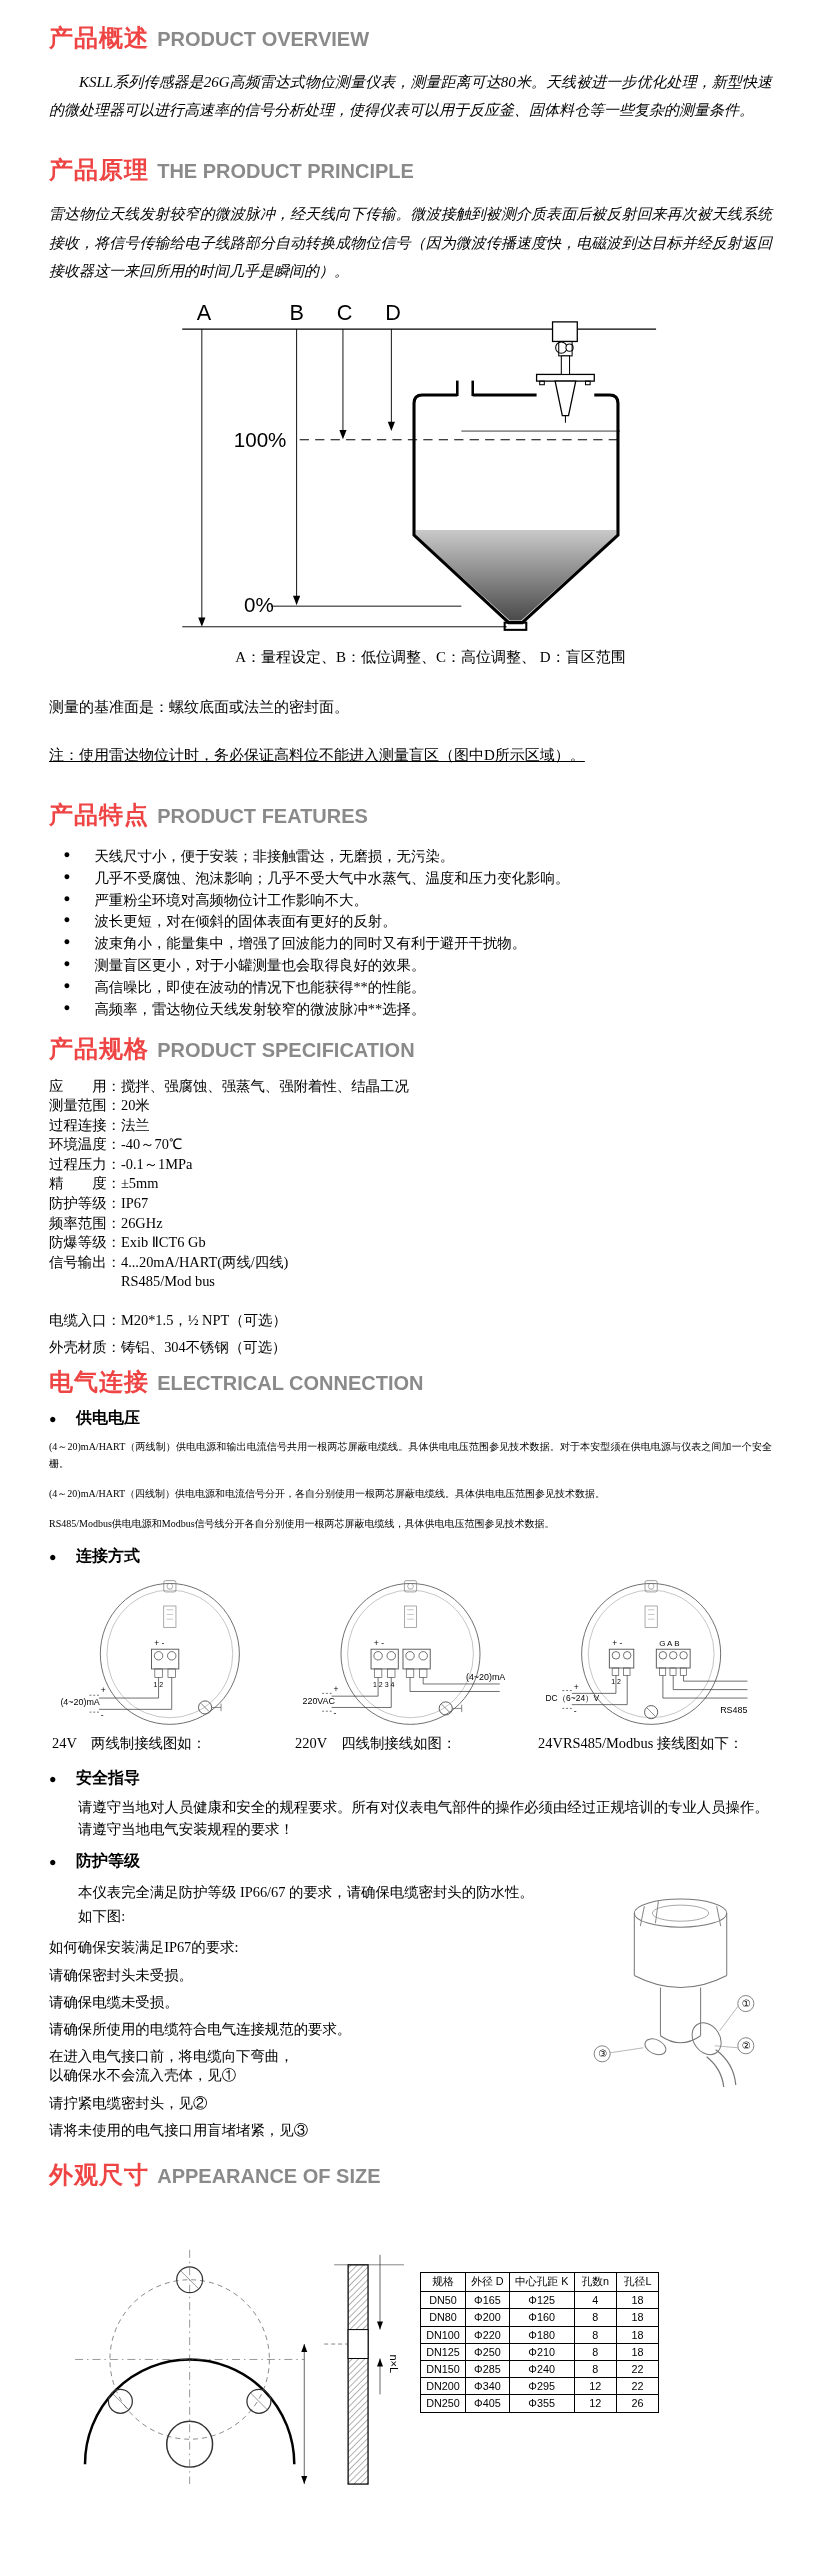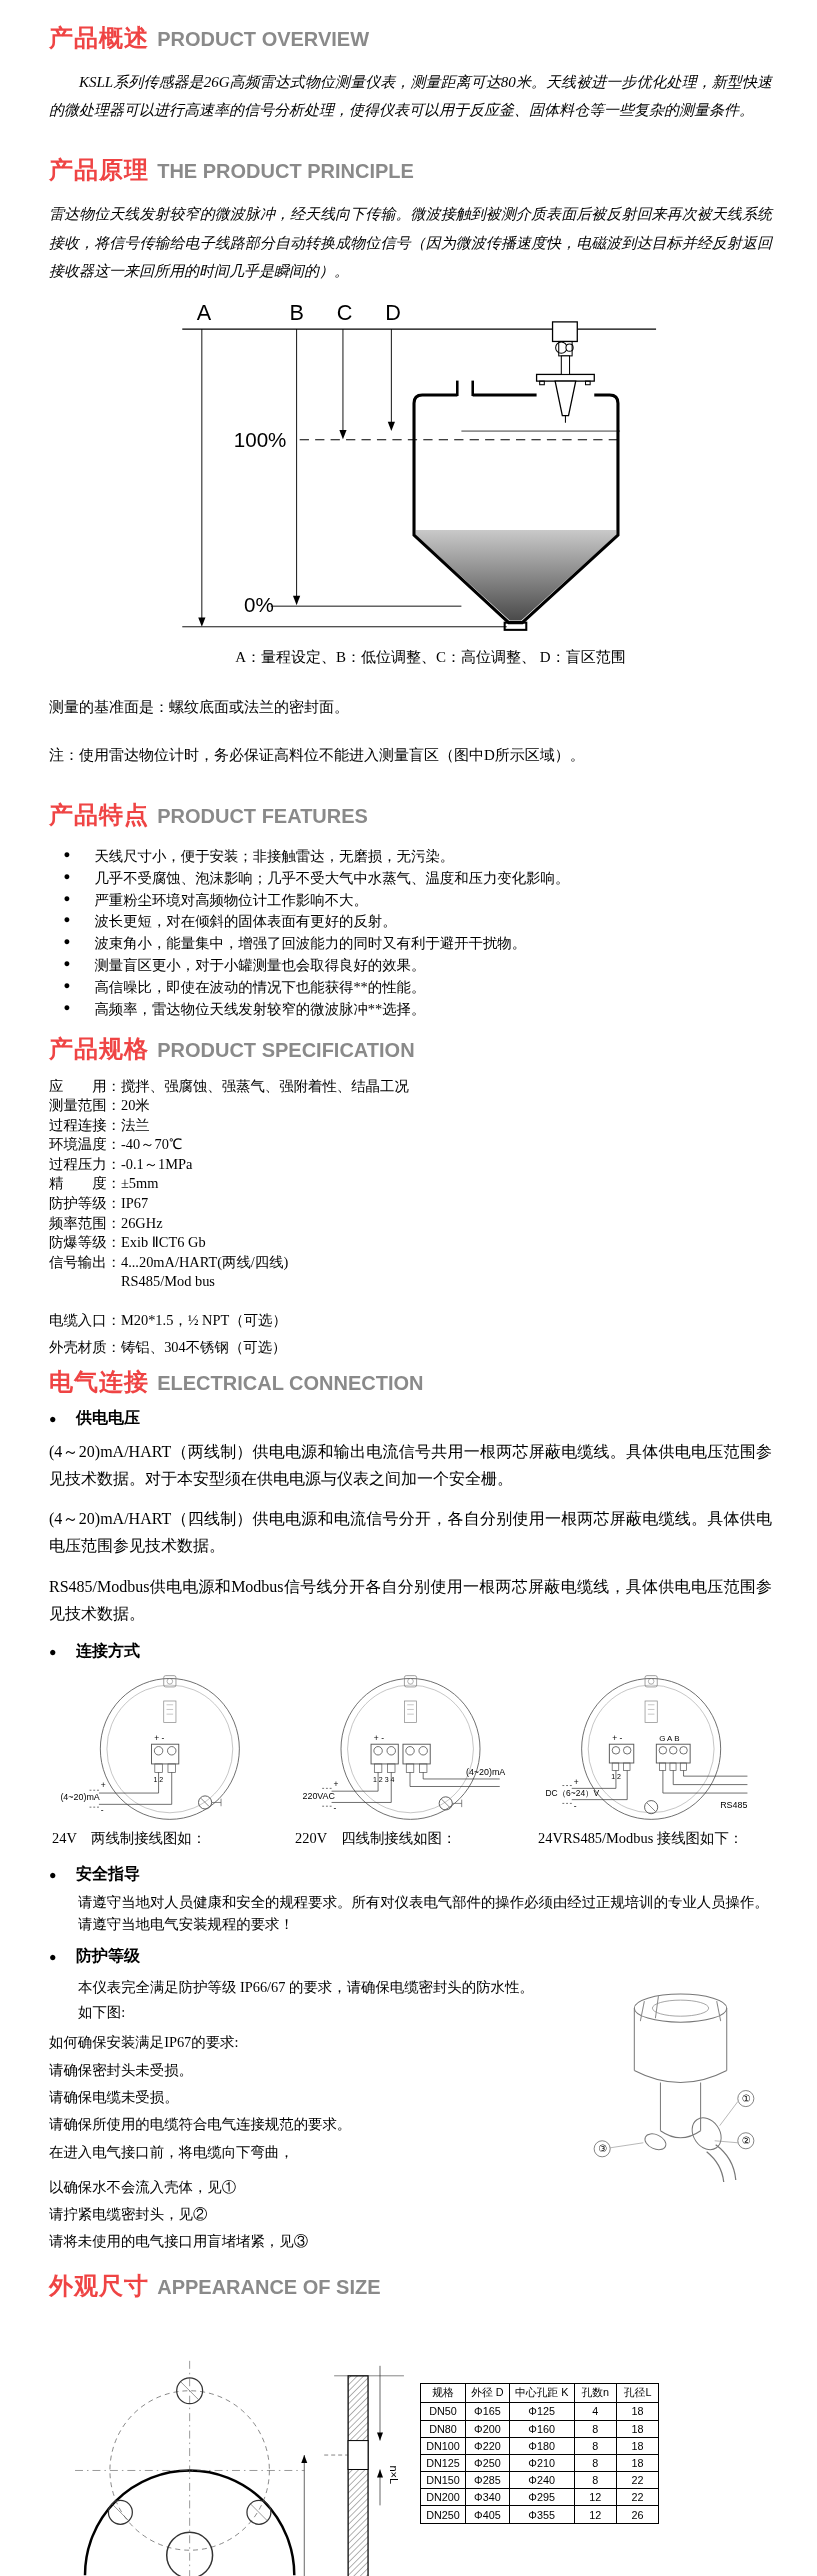--- a/index.html
+++ b/index.html
@@ -14,21 +14,21 @@
   
   .bullet-line{display:flex;font-size:14.4px;line-height:1.45;margin:0 0 1px 0;}
   .bullet-line .dot{width:31px;flex:0 0 31px;text-align:left;padding-left:14.4px;font-size:11.3px;}
   
   .spec-line{font-size:14.4px;line-height:1.36;margin:0;}
   .spec-line.cont{padding-left:5em;}
   .spec-gap{height:19.6px;}
   
   .sub-bullet{display:flex;align-items:baseline;font-size:16px;font-weight:bold;margin:0 0 8.2px 0;}
   .sub-bullet .dot{width:27px;flex:0 0 27px;font-size:12.4px;}
-  .elec-para{font-size:16px;line-height:1.7;text-align:justify;margin:0 0 13.4px 0;}
+  .elec-para{font-size:10px;line-height:1.7;text-align:justify;margin:0 0 13.4px 0;}
   .wiring-row{display:flex;justify-content:space-between;margin:3.1px 0 0 0;}
   .wiring-fig{width:237px;}
   .wiring-cap{font-size:14.4px;margin:2.1px 0 0 3.1px;}
   .safety-line{font-size:14.4px;line-height:1.38;margin:0 0 2.1px 0;padding-left:29px;}
   .prot-wrap{display:flex;}
   .prot-left{width:531px;}
   .prot-intro{font-size:14.4px;line-height:1.7;max-width:464px;padding-left:29px;margin:0 0 9.3px 0;}
   .prot-line{font-size:14.4px;line-height:1.25;margin:0 0 9.3px 0;}
   .prot-right{flex:1;}
   
@@ -114,21 +114,21 @@
       <circle cx="770" cy="106" r="7" fill="#fff" stroke="#000" stroke-width="2"></circle>
       <rect x="749" y="94" width="26" height="28" fill="none" stroke="#000" stroke-width="2"></rect>
       <rect x="754" y="122" width="16" height="36" fill="#fff" stroke="#000" stroke-width="2"></rect>
       <polygon points="742,171 782,171 768,238 756,238" fill="#fff" stroke="#000" stroke-width="2.5"></polygon>
       <line x1="762" y1="238" x2="762" y2="252" stroke="#000" stroke-width="2"></line>
     </svg>
     <p class="dia-caption">A：量程设定、B：低位调整、C：高位调整、 D：盲区范围</p>
   </div>
 
   <p class="dia-note" style="margin-top:31px;">测量的基准面是：螺纹底面或法兰的密封面。</p>
-  <p class="dia-note" style="margin-top:29px;">注：使用雷达物位计时，务必保证高料位不能进入测量盲区（图中D所示区域）。</p>
+  <p class="dia-note" style="margin-top:29px;text-decoration:underline;">注：使用雷达物位计时，务必保证高料位不能进入测量盲区（图中D所示区域）。</p>
 
   <div class="sec-head" style="margin-top:34px;">
     <span class="zh">产品特点</span>
     <span class="en">PRODUCT FEATURES</span>
   </div>
   <div>
     <div class="bullet-line">
         <span class="dot">●</span>
         <span>天线尺寸小，便于安装；非接触雷达，无磨损，无污染。</span>
       </div>
@@ -341,21 +341,21 @@
     <span class="dot">●</span>
     <span>防护等级</span>
   </div>
   <div class="prot-wrap">
     <div class="prot-left">
       <p class="prot-intro">本仪表完全满足防护等级 IP66/67 的要求，请确保电缆密封头的防水性。如下图:</p>
       <p class="prot-line">如何确保安装满足IP67的要求:</p>
       <p class="prot-line">请确保密封头未受损。</p>
       <p class="prot-line">请确保电缆未受损。</p>
       <p class="prot-line">请确保所使用的电缆符合电气连接规范的要求。</p>
-      <p class="prot-line" style="margin-bottom:17px;">在进入电气接口前，将电缆向下弯曲，</p>
+      <p class="prot-line" style="margin-bottom:1px;">在进入电气接口前，将电缆向下弯曲，</p>
       <p class="prot-line">以确保水不会流入壳体，见①</p>
       <p class="prot-line">请拧紧电缆密封头，见②</p>
       <p class="prot-line">请将未使用的电气接口用盲堵堵紧，见③</p>
     </div>
     <div class="prot-right">
       <svg viewBox="0 0 380 430" width="191" height="216">
         <ellipse cx="200" cy="66" rx="92" ry="28" fill="none" stroke="#777" stroke-width="2"></ellipse>
         <ellipse cx="200" cy="66" rx="56" ry="16" fill="none" stroke="#888" stroke-width="1.5"></ellipse>
         <line x1="108" y1="66" x2="108" y2="190" stroke="#777" stroke-width="2"></line>
         <line x1="292" y1="66" x2="292" y2="190" stroke="#777" stroke-width="2"></line>

